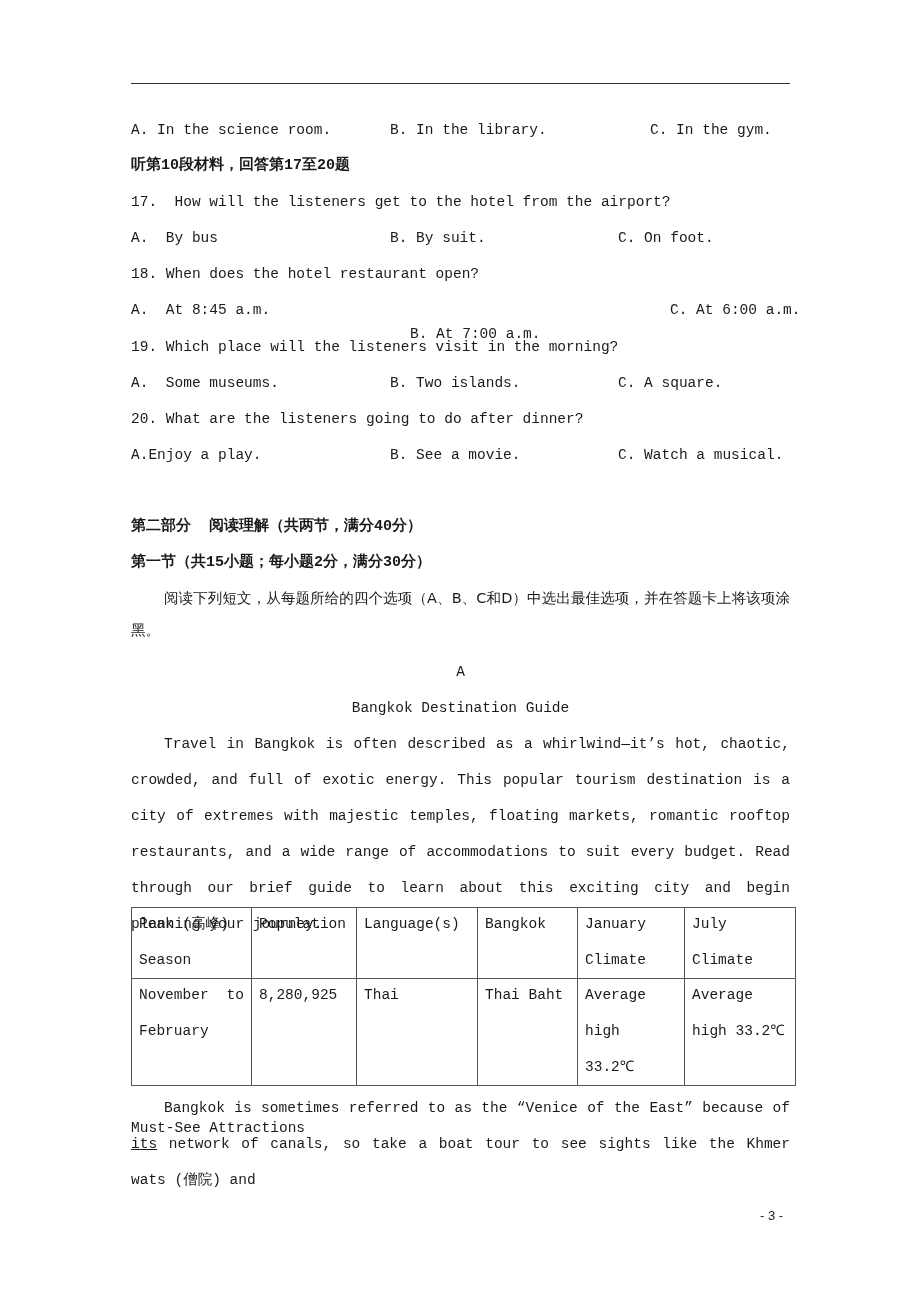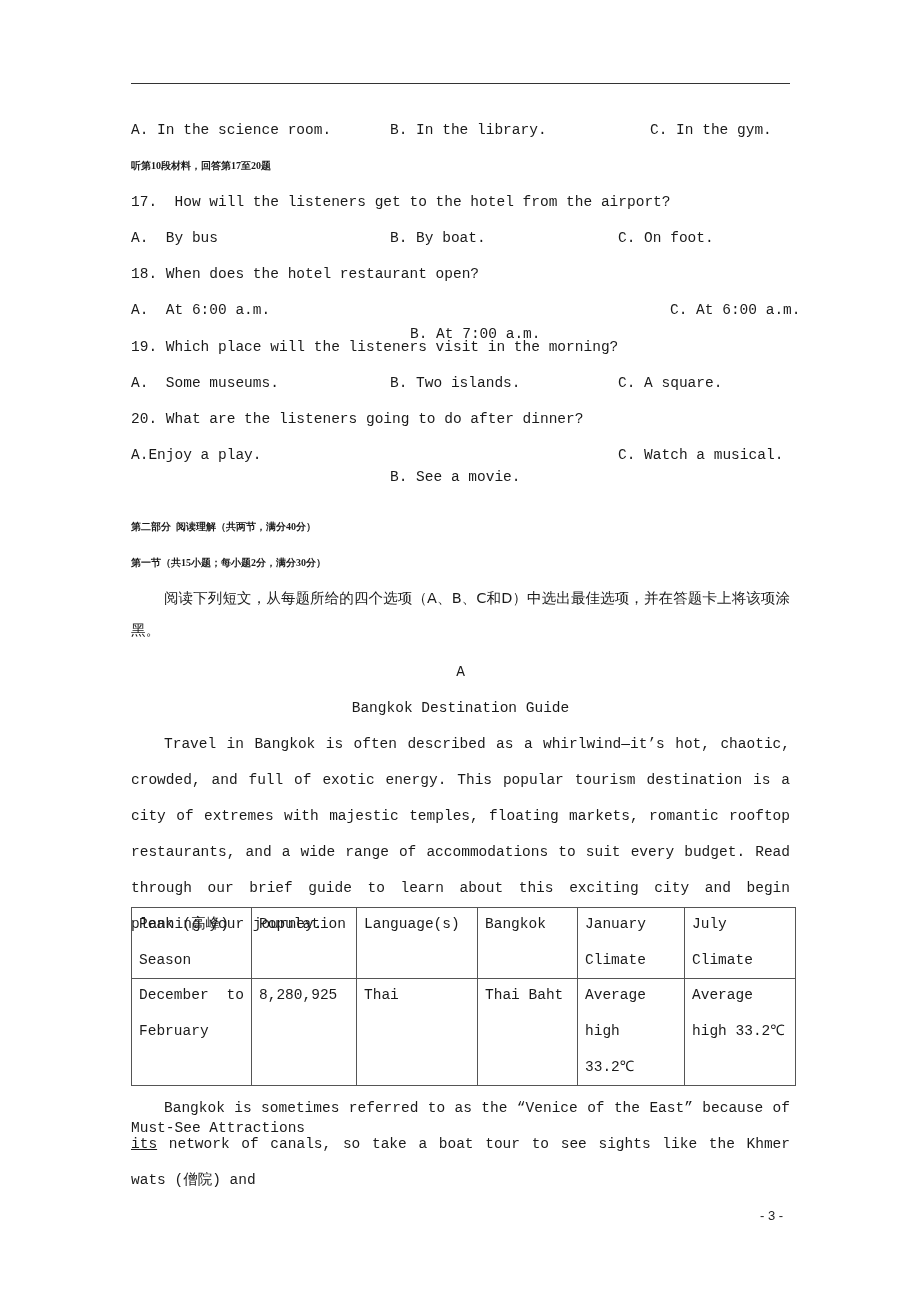--- a/index.html
+++ b/index.html
@@ -2,21 +2,21 @@
 <html><head>
 <meta charset="utf-8">
 <style>
   html, body { margin: 0; padding: 0; background: #ffffff; }
   body { width: 920px; height: 1302px; position: relative; overflow: hidden;
          font-family: "Liberation Mono", "DejaVu Sans Mono", monospace; color: #1a1a1a; }
   .rule { position: absolute; left: 131px; top: 83px; width: 659px; height: 0;
           border-top: 1.5px solid #333; }
   .line { position: absolute; left: 131px; font-size: 14.5px; line-height: 20px; white-space: pre; }
   .opt { position: absolute; font-size: 14.5px; line-height: 20px; white-space: pre; }
-  .cn-bold { font-family: Liberation Serif, serif; font-weight: bold; font-size: 10px; }
+  .cn-bold { font-family: Liberation Mono, monospace; font-weight: bold; font-size: 15px; }
   .cn { font-family: "DejaVu Sans", sans-serif; font-size: 14.5px; }
   .center { position: absolute; left: 131px; width: 659px; text-align: center; font-size: 14.5px; line-height: 20px; }
   .para { position: absolute; left: 131px; width: 659px; font-size: 14.5px; line-height: 36px;
           text-align: justify; text-align-last: left; }
   table.info { position: absolute; left: 131px; top: 907px; width: 665px; border-collapse: collapse;
                font-size: 14.5px; }
   table.info td { border: 1px solid #555; vertical-align: top; padding: 6px 7px 0 7px; line-height: 36px; }
   table.info td .cell-text { display: block; line-height: 36px; margin-top: -8px; }
   .page-num { position: absolute; left: 760px; top: 1208px; font-family: "Liberation Sans", sans-serif;
               font-size: 13px; color: #222; }
@@ -28,36 +28,36 @@
 <div class="rule"></div>
 
 <div class="opt" style="left:131px;top:120px;">A. In the science room.</div>
 <div class="opt" style="left:390px;top:120px;">B. In the library.</div>
 <div class="opt" style="left:650px;top:120px;">C. In the gym.</div>
 
 <div class="line cn-bold" style="top:156px;">听第10段材料，回答第17至20题</div>
 
 <div class="line" style="top:192px;">17.  How will the listeners get to the hotel from the airport?</div>
 <div class="opt" style="left:131px;top:228px;">A.  By bus</div>
-<div class="opt" style="left:390px;top:228px;">B. By boat.</div>
+<div class="opt" style="left:390px;top:228px;">B. By suit.</div>
 <div class="opt" style="left:618px;top:228px;">C. On foot.</div>
 
 <div class="line" style="top:264px;">18. When does the hotel restaurant open?</div>
-<div class="opt" style="left:131px;top:300px;">A.  At 6:00 a.m.</div>
+<div class="opt" style="left:131px;top:300px;">A.  At 8:45 a.m.</div>
 <div class="opt" style="left:410px;top:300px;margin-top:24px;">B. At 7:00 a.m.</div>
 <div class="opt" style="left:650px;top:300px;margin-left:20px;">C. At 6:00 a.m.</div>
 
 <div class="line" style="top:337px;text-align:center;">19. Which place will the listeners visit in the morning?</div>
 <div class="opt" style="left:131px;top:373px;">A.  Some museums.</div>
 <div class="opt" style="left:390px;top:373px;">B. Two islands.</div>
 <div class="opt" style="left:618px;top:373px;">C. A square.</div>
 
 <div class="line" style="top:409px;">20. What are the listeners going to do after dinner?</div>
 <div class="opt" style="left:131px;top:445px;">A.Enjoy a play.</div>
-<div class="opt" style="left:390px;top:467px;">B. See a movie.</div>
+<div class="opt" style="left:390px;top:445px;">B. See a movie.</div>
 <div class="opt" style="left:618px;top:445px;">C. Watch a musical.</div>
 
 <div class="line cn-bold" style="top:517px;">第二部分  阅读理解（共两节，满分40分）</div>
 <div class="line cn-bold" style="top:553px;">第一节（共15小题；每小题2分，满分30分）</div>
 <div class="para cn" style="top:582px;text-indent:33px;line-height:32px;white-space:normal;">阅读下列短文，从每题所给的四个选项（A、B、C和D）中选出最佳选项，并在答题卡上将该项涂黑。</div>
 
 <div class="center" style="top:662px;">A</div>
 <div class="center" style="top:698px;">Bangkok Destination Guide</div>
 <div class="para" style="top:726px;text-indent:33px;">Travel in Bangkok is often described as a whirlwind—it’s hot, chaotic, crowded, and full of exotic energy. This popular tourism destination is a city of extremes with majestic temples, floating markets, romantic rooftop restaurants, and a wide range of accommodations to suit every budget. Read through our brief guide to learn about this exciting city and begin planning your journey.</div>
 
@@ -78,21 +78,21 @@
         </td>
     <td style="width:92px;">
           <span class="cell-text">January Climate</span>
         </td>
     <td>
           <span class="cell-text">July Climate</span>
         </td>
   </tr>
   <tr>
     <td>
-          <span class="cell-text" style="text-align:justify;">December to February</span>
+          <span class="cell-text" style="text-align:justify;">November to February</span>
         </td>
     <td>
           <span class="cell-text">8,280,925</span>
         </td>
     <td>
           <span class="cell-text">Thai</span>
         </td>
     <td>
           <span class="cell-text">Thai Baht</span>
         </td>

